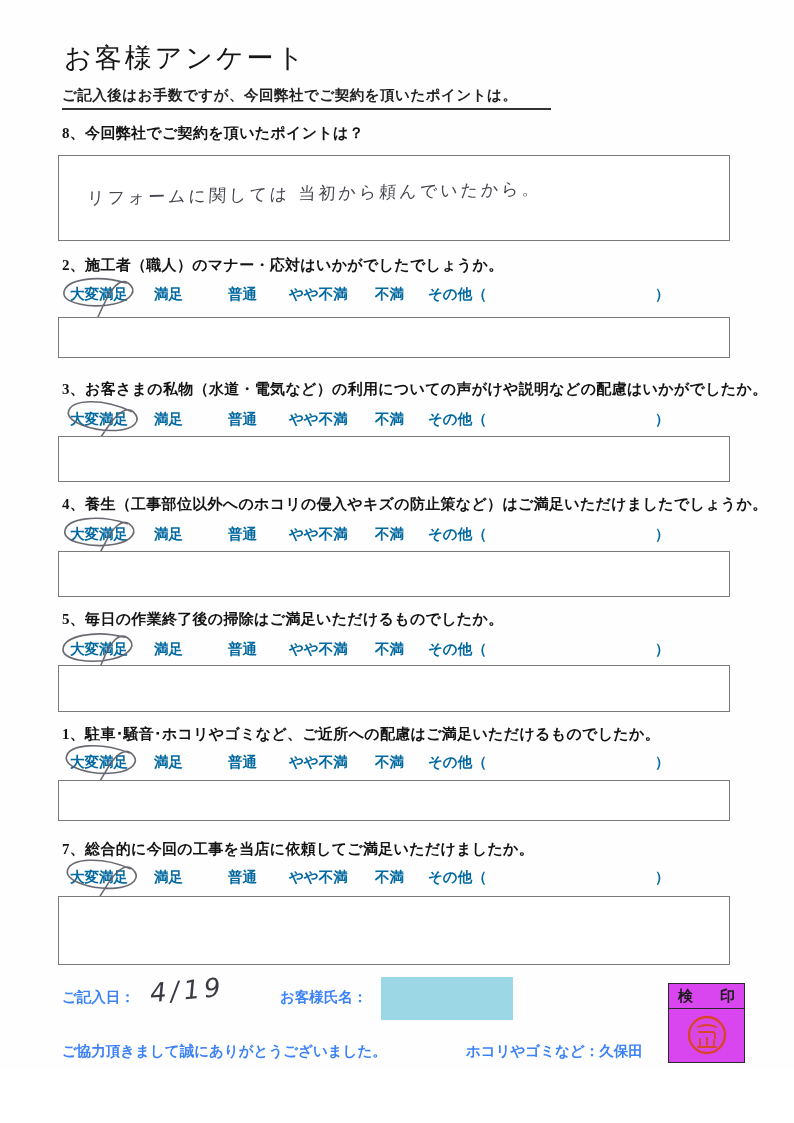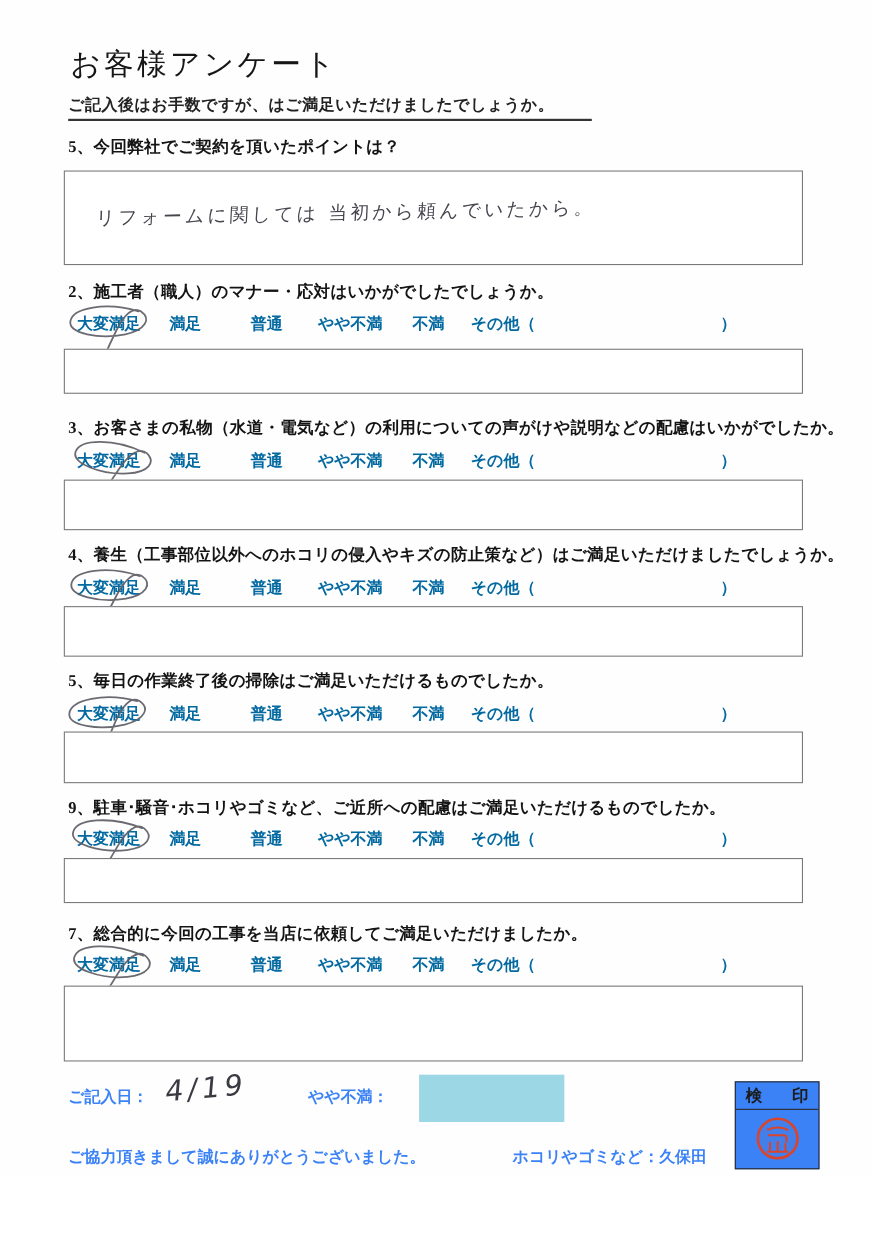--- a/index.html
+++ b/index.html
@@ -23,35 +23,35 @@
   .handwriting{
     position:absolute;font-family:"DejaVu Sans",sans-serif;color:#45454e;
     transform:rotate(-1.2deg) skewX(-4deg);letter-spacing:3px;font-size:17px;white-space:nowrap;
   }
   .footer-label{position:absolute;font-size:14.5px;font-weight:bold;color:#3b82f6;white-space:nowrap;}
   .date-value{
     position:absolute;left:150px;top:975px;font-family:"DejaVu Sans",sans-serif;font-size:26px;
     color:#3a3a42;transform:rotate(-5deg) skewX(-10deg);letter-spacing:4px;
   }
   .redaction{position:absolute;left:381px;top:977px;width:132px;height:43px;background:#9cd7e5;}
-  .stamp-box{position:absolute;left:668px;top:983px;width:77px;height:80px;border:1.5px solid #2a2a2a;background:#3b82f6;box-sizing:border-box;}
+  .stamp-box{position:absolute;left:668px;top:983px;width:77px;height:80px;border:1.5px solid #2a2a2a;background:#d946ef;box-sizing:border-box;}
   .stamp-box .head{height:25px;border-bottom:1.5px solid #2a2a2a;box-sizing:border-box;
     display:flex;align-items:center;justify-content:center;font-size:15px;font-weight:bold;letter-spacing:6px;padding-left:6px;}
   .stamp-box .body{height:51px;display:flex;align-items:center;justify-content:center;}
 </style>
 </head>
 <body>
 
 <div class="page">
 
   <div class="title">お客様アンケート</div>
-  <div class="instruction">ご記入後はお手数ですが、はご満足いただけましたでしょうか。</div>
+  <div class="instruction">ご記入後はお手数ですが、今回弊社でご契約を頂いたポイントは。</div>
 
   <section>
-    <div class="q-label" style="top:124px">5、今回弊社でご契約を頂いたポイントは？</div>
+    <div class="q-label" style="top:124px">8、今回弊社でご契約を頂いたポイントは？</div>
     <div class="ans-box" style="top:155px;height:84px">
       <span class="handwriting" style="left:28px;top:26px">リフォームに関しては 当初から頼んでいたから。</span>
     </div>
   </section>
 
   <div id="choice-questions">
   <section class="q">
     <div class="q-label" style="top: 256px;">2、施工者（職人）のマナー・応対はいかがでしたでしょうか。</div>
     <div class="opts" style="top: 285px;">
       <span class="opt o1">大変満足</span>
@@ -113,21 +113,21 @@
       <span class="opt o6">その他（</span>
       <span class="opt o7">）</span>
       <svg class="mark" viewBox="0 0 100 84" aria-hidden="true" style="transform: rotate(-2deg);">
         <path d="M70,6 C40,-3 10,3 8,15 C6,26 34,32 58,27 C76,23 82,13 72,6 C64,1 56,11 50,23 C42,39 34,58 28,76"></path>
       </svg>
     </div>
     <div class="ans-box" style="top: 665px; height: 45px;"></div>
   </section>
 
   <section class="q">
-    <div class="q-label" style="top: 725px;">9、駐車･騒音･ホコリやゴミなど、ご近所への配慮はご満足いただけるものでしたか。</div>
+    <div class="q-label" style="top: 725px;">1、駐車･騒音･ホコリやゴミなど、ご近所への配慮はご満足いただけるものでしたか。</div>
     <div class="opts" style="top: 753px;">
       <span class="opt o1">大変満足</span>
       <span class="opt o2">満足</span>
       <span class="opt o3">普通</span>
       <span class="opt o4">やや不満</span>
       <span class="opt o5">不満</span>
       <span class="opt o6">その他（</span>
       <span class="opt o7">）</span>
       <svg class="mark" viewBox="0 0 100 84" aria-hidden="true" style="transform: rotate(5deg);">
         <path d="M70,6 C40,-3 10,3 8,15 C6,26 34,32 58,27 C76,23 82,13 72,6 C64,1 56,11 50,23 C42,39 34,58 28,76"></path>
@@ -150,21 +150,21 @@
         <path d="M70,6 C40,-3 10,3 8,15 C6,26 34,32 58,27 C76,23 82,13 72,6 C64,1 56,11 50,23 C42,39 34,58 28,76"></path>
       </svg>
     </div>
     <div class="ans-box" style="top: 896px; height: 67px;"></div>
   </section>
 </div>
 
   <section>
     <span class="footer-label" style="left:62px;top:988px">ご記入日：</span>
     <span class="date-value">4/19</span>
-    <span class="footer-label" style="left:280px;top:988px">やや不満：</span>
+    <span class="footer-label" style="left:280px;top:988px">お客様氏名：</span>
     <div class="redaction"></div>
 
     <div class="stamp-box">
       <div class="head">検　印</div>
       <div class="body">
         <svg width="44" height="44" viewBox="0 0 44 44" aria-hidden="true">
           <circle cx="22" cy="22" r="18" fill="rgba(217,69,44,0.05)" stroke="#d9452c" stroke-width="2.4"></circle>
           <path d="M13,14 q9,-4 18,0 M14,19 h14 q2,0 2,3 v3 M15,26 v7 M22,25 v9 M29,27 v6 M13,34 h18" fill="none" stroke="#d9452c" stroke-width="1.9" stroke-linecap="round"></path>
         </svg>
       </div>

